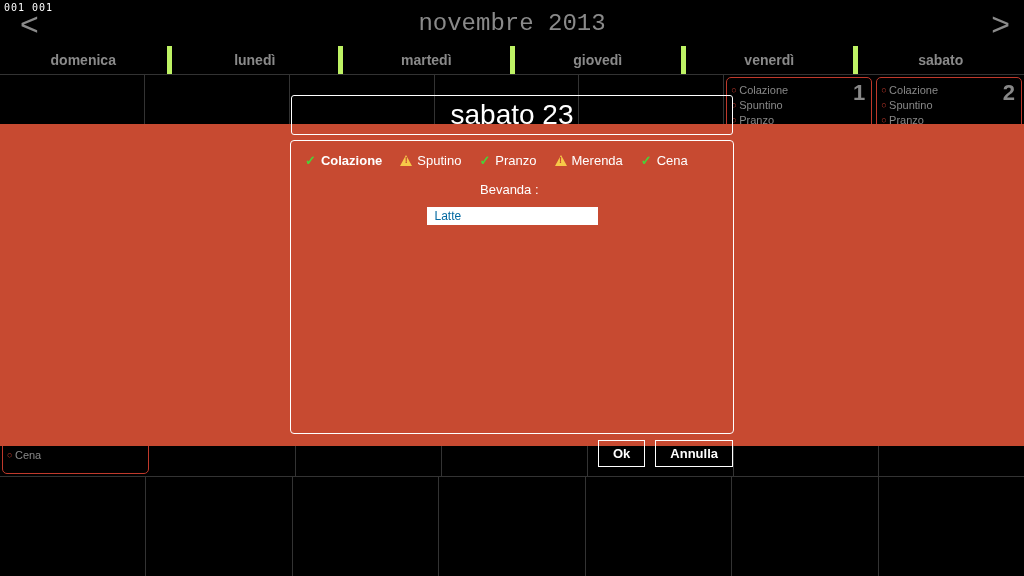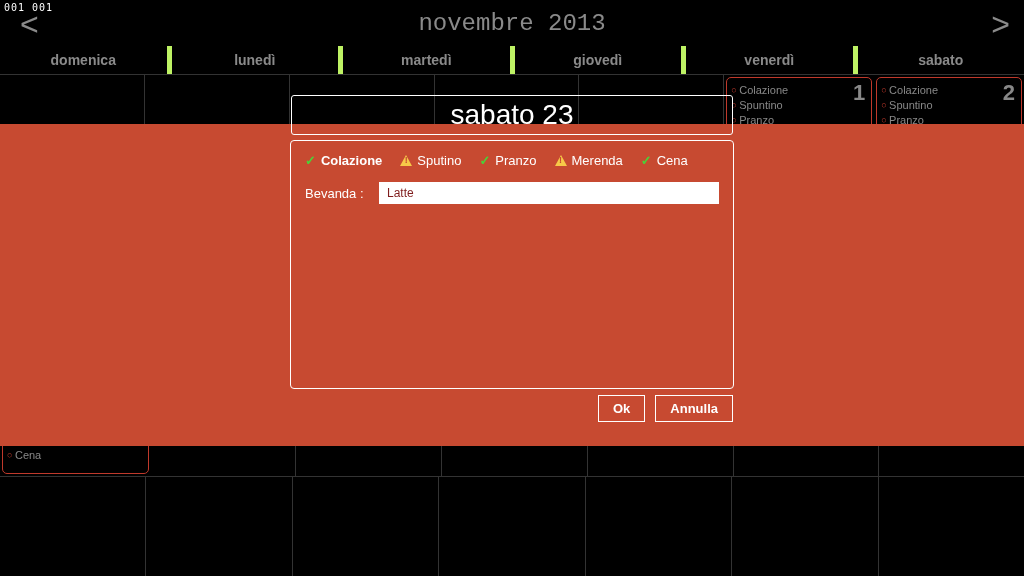--- a/index.html
+++ b/index.html
@@ -16,32 +16,32 @@
   .grid { display: flex; flex-direction: column; height: calc(576px - 46px - 28px); }
   .week { flex: 1; display: flex; border-top: 1px solid #333; }
   .day { flex: 1; border-right: 1px solid #333; position: relative; padding: 3px 4px; }
   .day:last-child { border-right: none; }
   .day.has-events { border: 1px solid #c0392b; border-radius: 5px; margin: 2px; }
   .day-num { position: absolute; top: 2px; right: 6px; font-size: 22px; font-weight: 600; color: #888; }
   .day-events { list-style: none; font-size: 11px; line-height: 14px; color: #888; margin-top: 2px; }
   .day-events li::before { content: "○ "; color: #c0392b; font-size: 9px; position: relative; top: -1px; }
 
   .overlay { position: absolute; top: 124px; left: 0; right: 0; height: 322px; background: #c74a31; }
-  .modal { position: absolute; top: 140px; left: 290px; width: 444px; height: 249px; border: 1px solid #fff; border-radius: 4px; padding: 0; }
+  .modal { position: absolute; top: 140px; left: 290px; width: 444px; height: 294px; border: 1px solid #fff; border-radius: 4px; padding: 0; }
   .modal-title-box { position: absolute; top: -46px; left: 0; right: 0; height: 40px; border: 1px solid #fff; border-radius: 3px; display: flex; align-items: center; justify-content: center; }
   .modal-title { color: #fff; font-size: 28px; font-weight: 300; }
   .meal-tabs { display: flex; gap: 18px; padding: 12px 14px 10px; align-items: center; }
   .meal-tab { display: flex; align-items: center; gap: 5px; color: #fff; font-size: 13px; cursor: pointer; }
   .meal-tab.active { font-weight: 700; }
   .icon-check { color: #4cd038; font-size: 13px; font-weight: bold; }
   .icon-warn { width: 0; height: 0; border-left: 6px solid transparent; border-right: 6px solid transparent; border-bottom: 11px solid #f7c948; display: inline-block; position: relative; }
   .icon-warn::after { content: "!"; position: absolute; left: -2px; top: 0px; color: #c74a31; font-size: 9px; font-weight: bold; width: 4px; text-align: center; }
-  .form-row { display: flex; align-items: center; padding: 4px 14px; gap: 10px; }
+  .form-row { display: flex; align-items: center; padding: 4px 14px; gap: 10px; flex-direction: column; }
   .form-label { width: 64px; color: #fff; font-size: 13px; }
-  .form-input { flex: 1; height: 22px; background: #fff; color: #7f1d1d; border: none; font-size: 12px; padding: 2px 8px; }
+  .form-input { flex: 1; height: 22px; background: #fff; color: #0369a1; border: none; font-size: 12px; padding: 2px 8px; }
   .modal-buttons { position: absolute; bottom: -34px; right: 0; display: flex; gap: 10px; margin-top: 8px; }
   .btn { border: 1px solid #fff; background: transparent; color: #fff; font-size: 13px; font-weight: 600; padding: 5px 14px; cursor: pointer; }
 </style>
 </head>
 <body>
 
 <div class="top-left-codes">001  001</div>
 
 <div class="header">
   <span class="nav-arrow nav-prev">&lt;</span>

